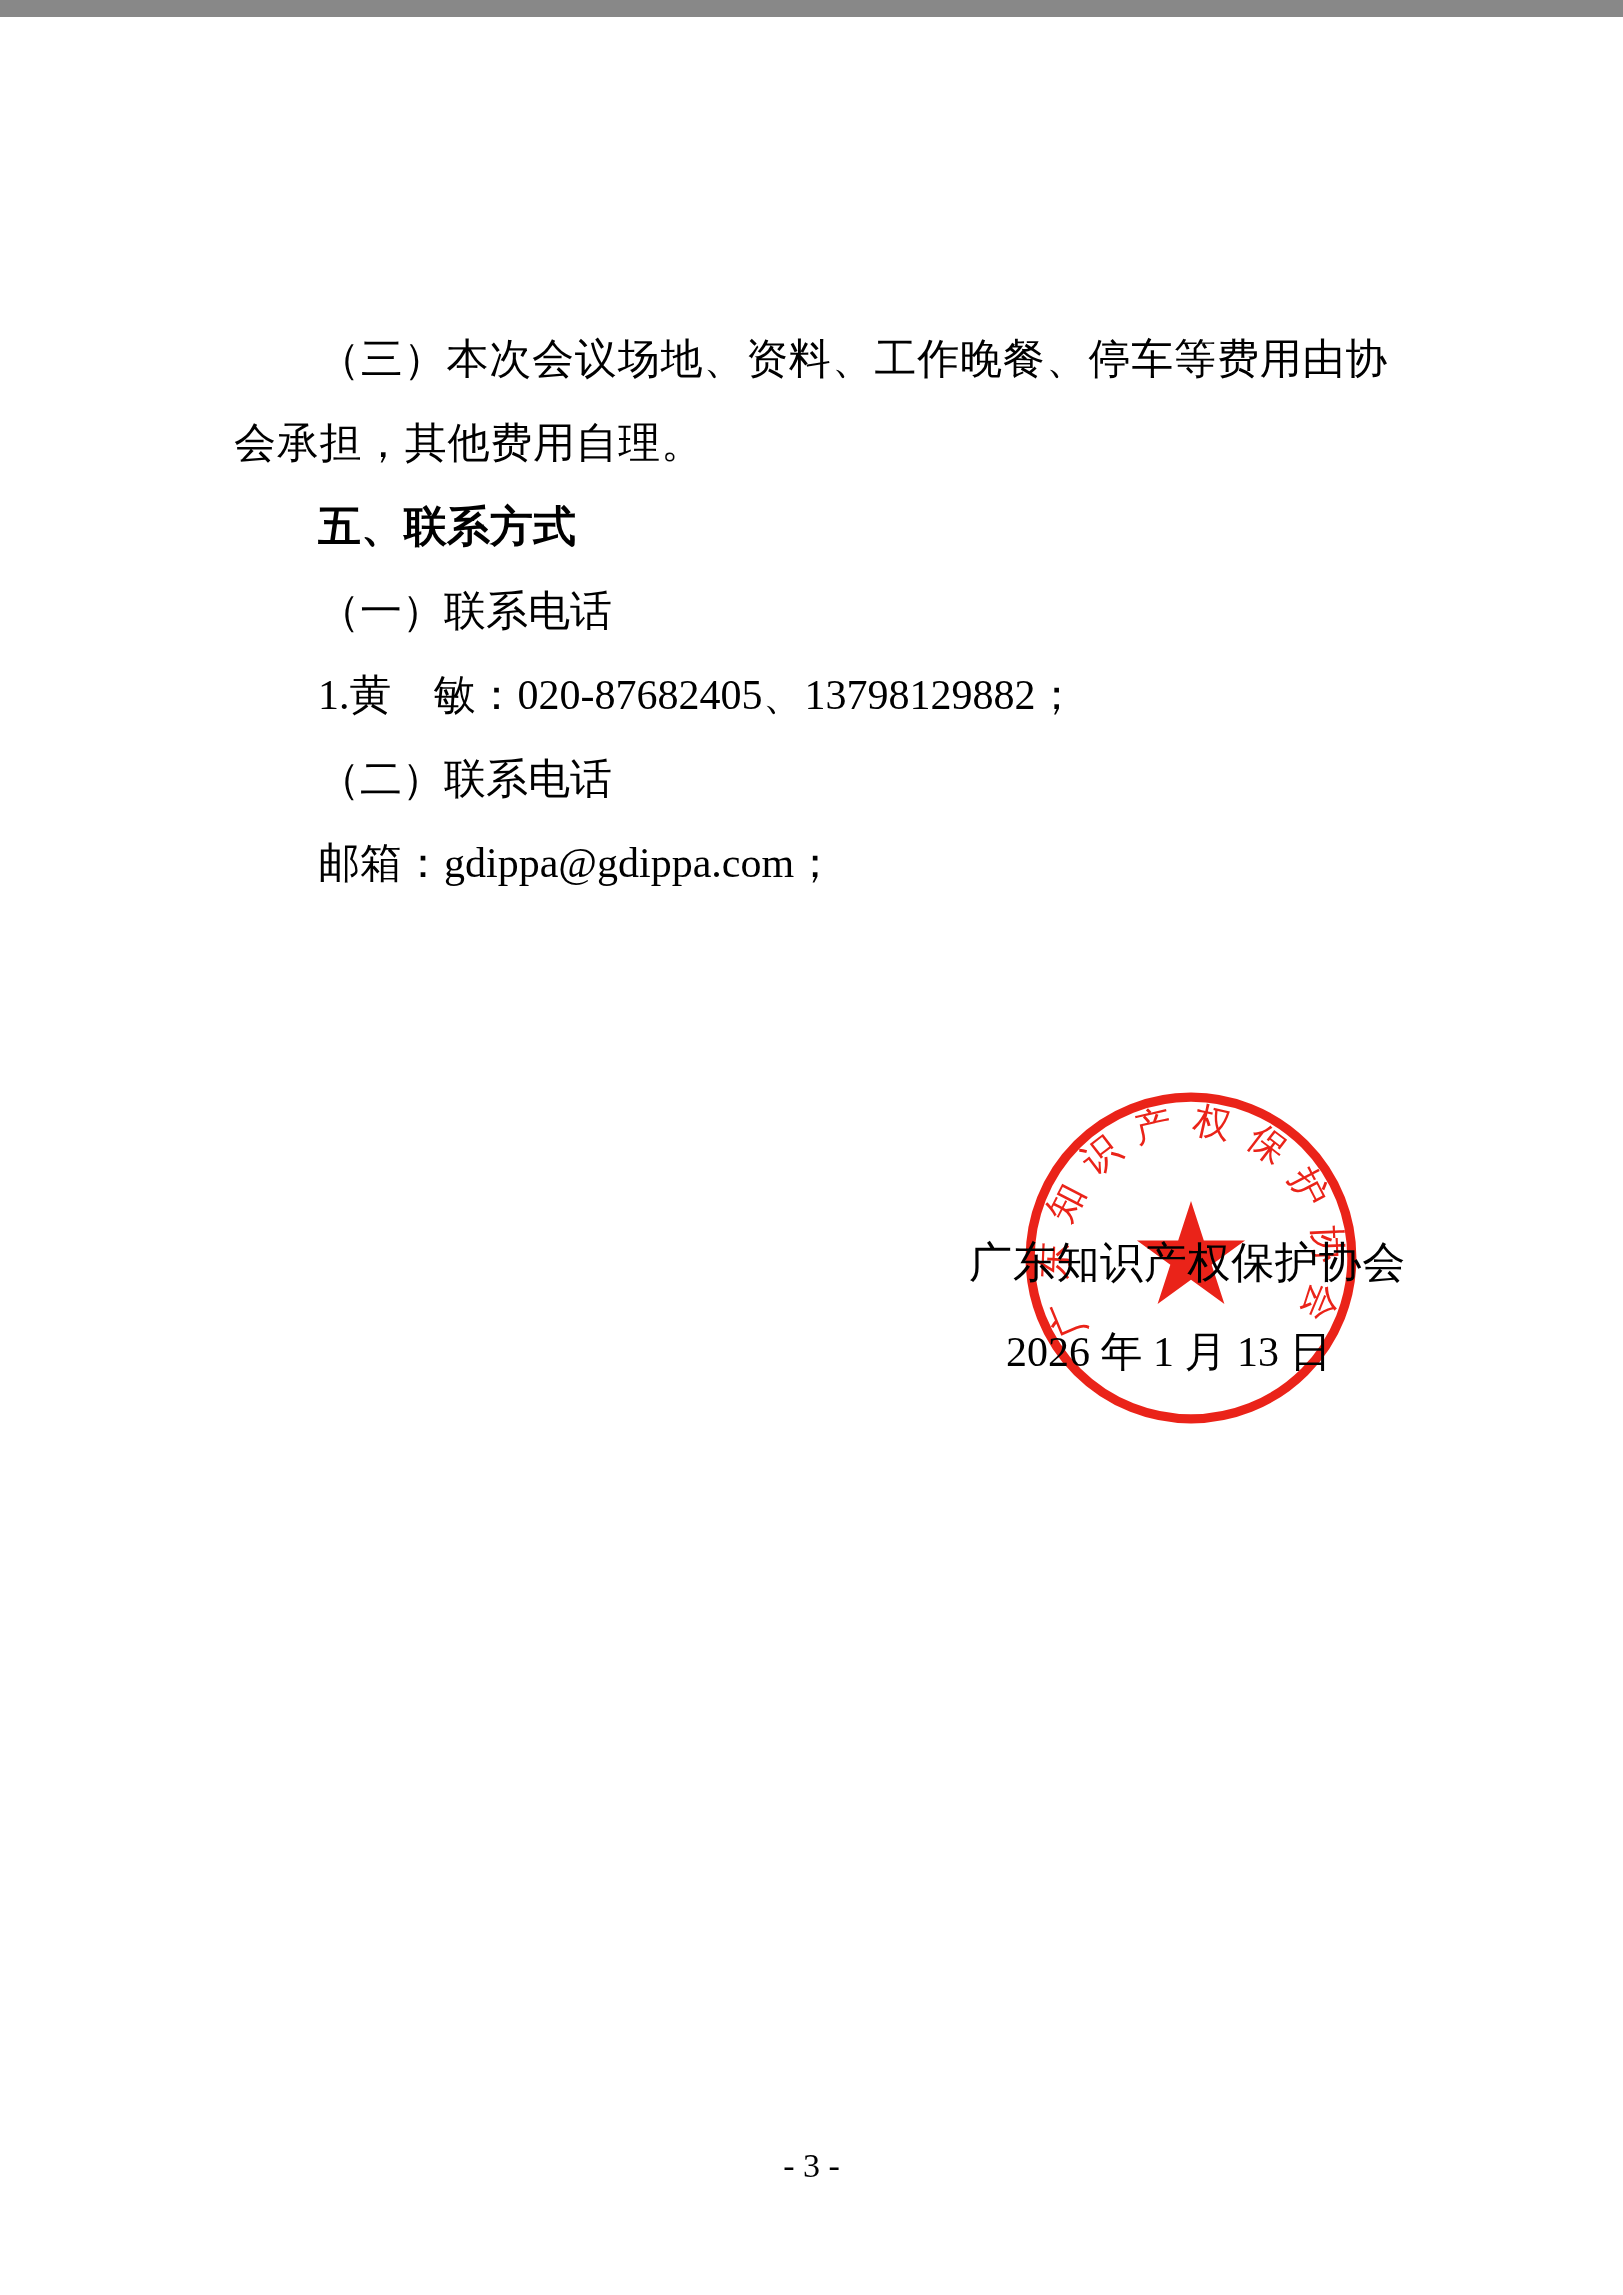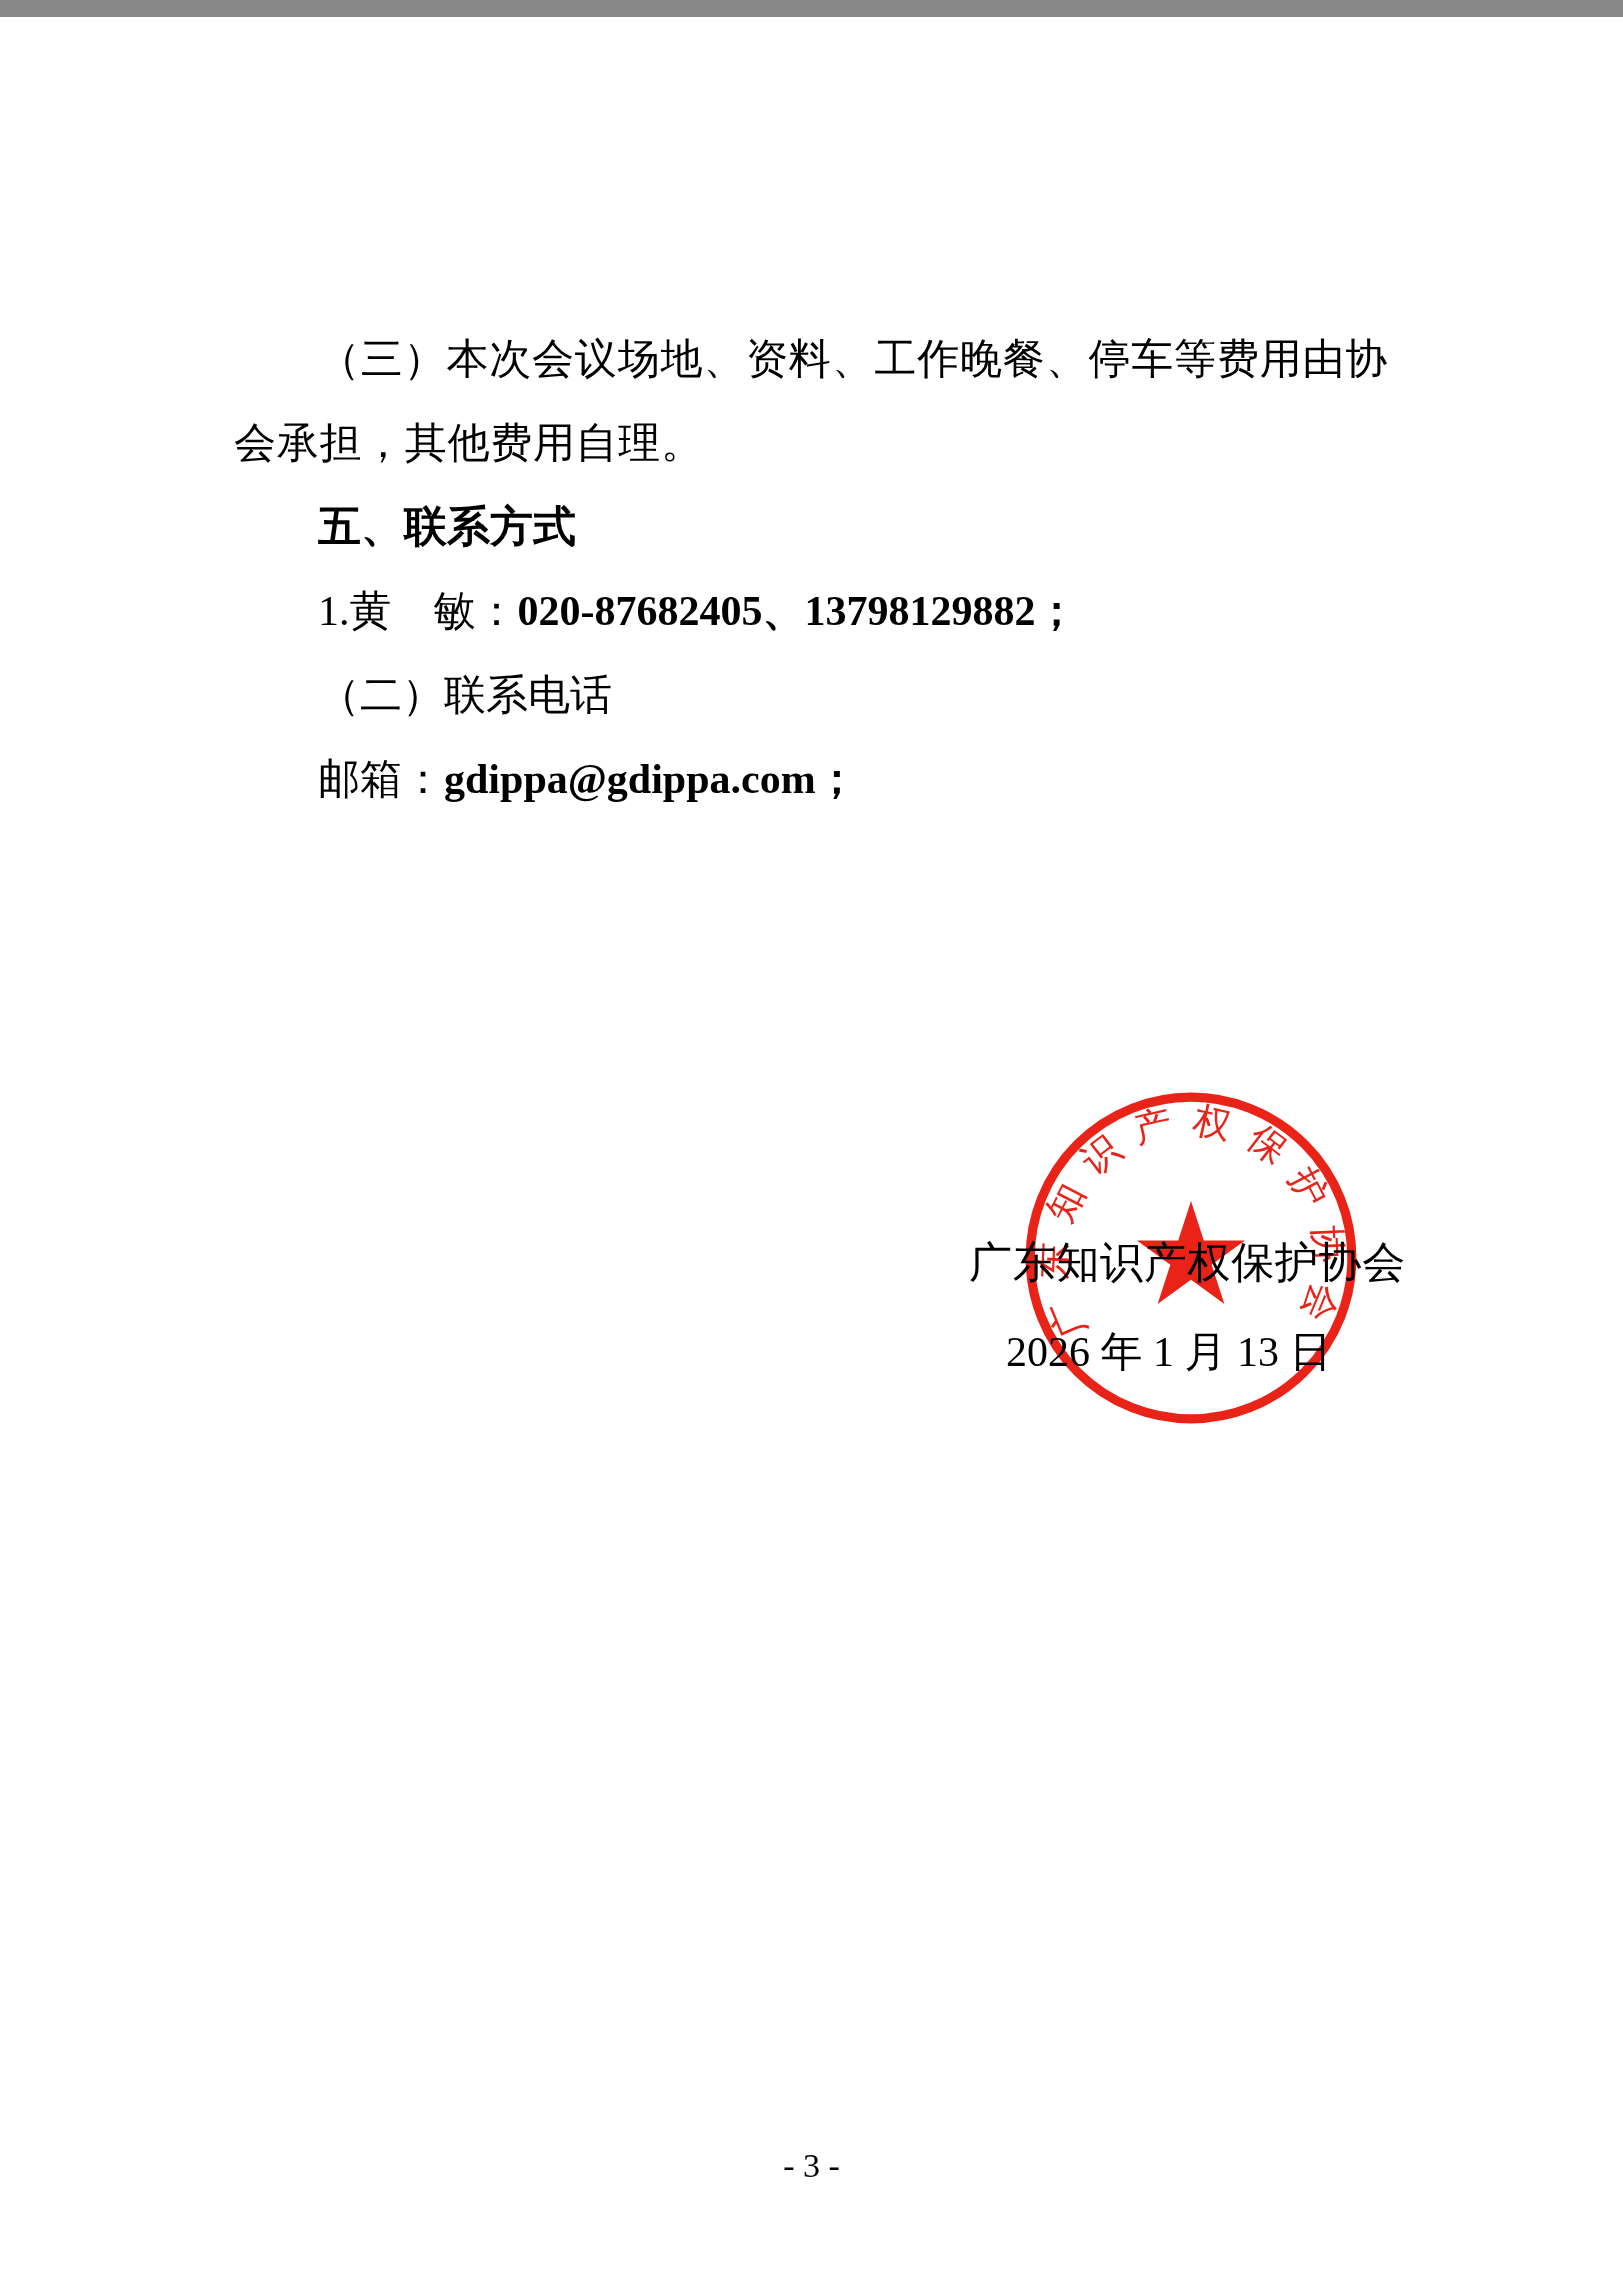--- a/index.html
+++ b/index.html
@@ -28,21 +28,21 @@
   .para {
     margin: 0;
     font-size: 42px;
     line-height: 84px;
     text-align: justify;
     letter-spacing: 0.7px;
     white-space: normal;
   }
   .indent { text-indent: 84px; }
   .kai { font-family: "Liberation Serif", serif; }
-  .num { font-family: "Liberation Serif", serif; font-weight: bold; }
+  .num { font-family: "Liberation Serif", serif; }
   .heading {
     font-family: Liberation Serif, serif;
     font-weight: 700;
     font-size: 43px;
   }
   .signature-line {
     position: absolute;
     left: 969px;
     top: 1216px;
     font-size: 43px;
@@ -80,20 +80,21 @@
 </head>
 <body>
 
 <div class="page">
 
   <div class="content">
     <p class="para indent kai">（三）本次会议场地、资料、工作晚餐、停车等费用由协会承担，其他费用自理。</p>
 
     <p class="line indent heading">五、联系方式</p>
 
+    <p class="line indent kai">（一）联系电话</p>
 
     <p class="line indent">
       <span class="kai">1.黄　敏：</span><span class="num">020-87682405、13798129882；</span>
     </p>
 
 
     <p class="line indent kai">（二）联系电话</p>
 
     <p class="line indent">
       <span class="kai">邮箱：</span><span class="num">gdippa@gdippa.com；</span>

